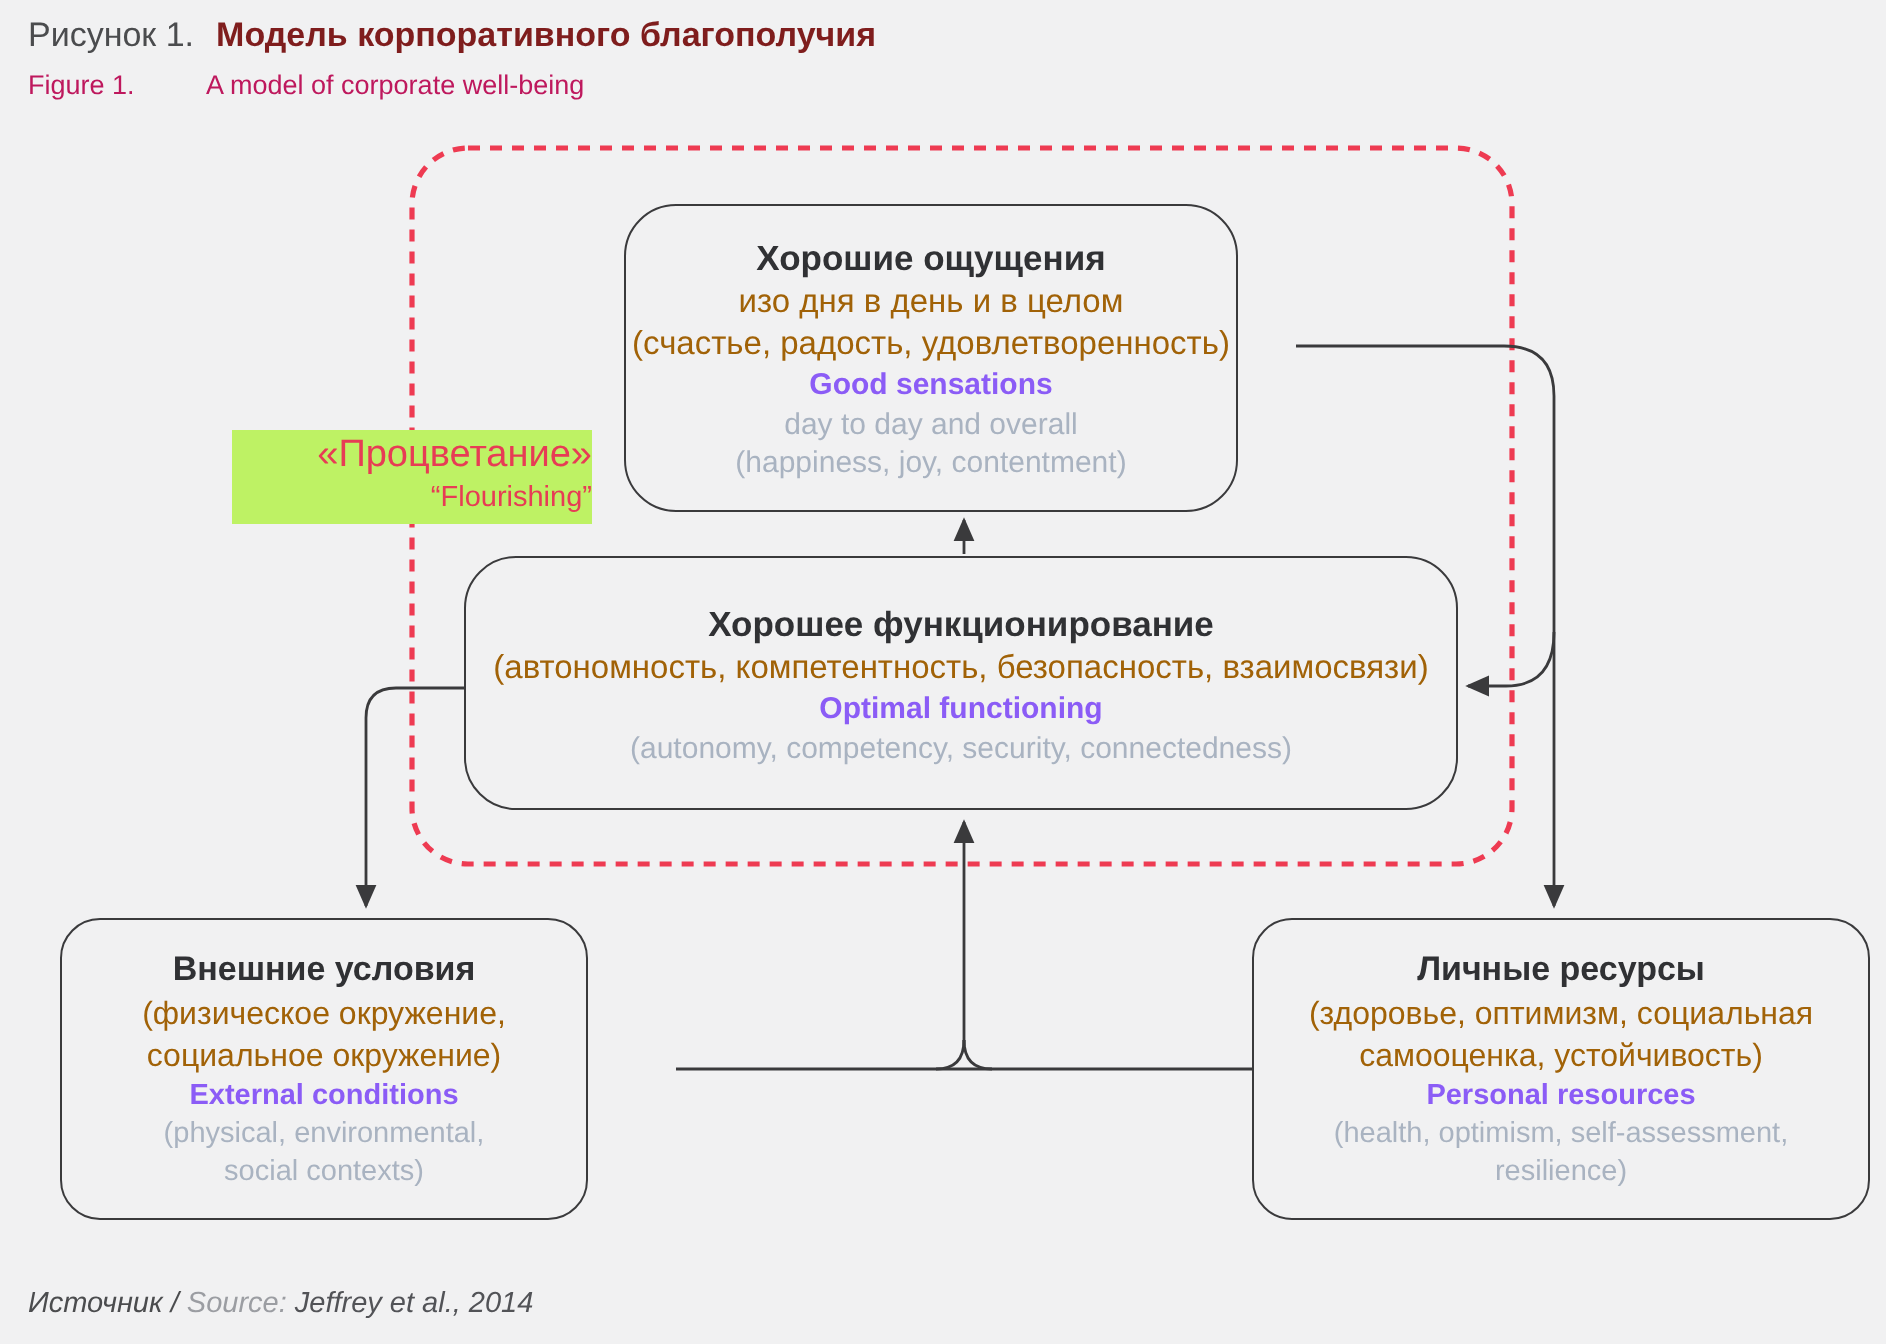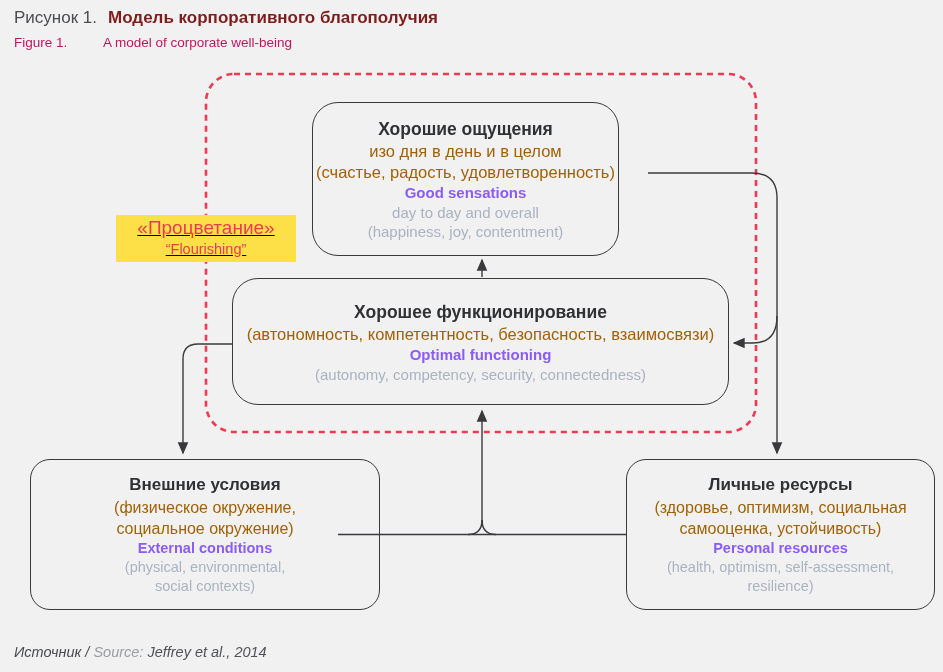--- a/index.html
+++ b/index.html
@@ -28,22 +28,22 @@
   .ru-line  { font-size:16.5px; line-height:21px; color:#a16207; white-space:nowrap; }
   .en-title { font-size:15px;   line-height:20px; color:#8b5cf6; white-space:nowrap;font-weight:bold; }
   .en-line  { font-size:15px;   line-height:19px; color:#a9b3c1; white-space:nowrap; }
   .bottom .ru-title { font-size:17px; }
   .bottom .ru-line  { font-size:16px; line-height:21px; }
   .bottom .en-title { font-size:14.5px; line-height:19px; }
   .bottom .en-line  { font-size:14.5px; line-height:19px; }
 
   
   .flourishing {
-    position:absolute; left:116px; top:215px; width:180px; text-align:center;
-    background:#fde047; z-index:5; padding:1px 0 3px;text-decoration:underline;
+    position:absolute; left:116px; top:215px; width:180px; text-align:right;
+    background:#bef264; z-index:5; padding:1px 0 3px;
   }
   .fl-ru { font-size:19px;   line-height:24px; color:#e73c55; }
   .fl-en { font-size:14.5px; line-height:19px; color:#e73c55; }
 
   
   svg.wires { position:absolute; left:0; top:0; z-index:3; pointer-events:none; }
 
   
   .source { position:absolute; left:14px; top:644px; font-size:14.5px; font-style:italic; white-space:nowrap; }
   .source .ru  { color:#4b4c4e; margin-right:4px; }
@@ -73,21 +73,21 @@
     <div class="en-line">(happiness, joy, contentment)</div>
   </div>
 
   <div class="box round-lg" style="left:232px; top:278px; width:497px; height:127px;">
     <div class="ru-title">Хорошее функционирование</div>
     <div class="ru-line">(автономность, компетентность, безопасность, взаимосвязи)</div>
     <div class="en-title">Optimal functioning</div>
     <div class="en-line">(autonomy, competency, security, connectedness)</div>
   </div>
 
-  <div class="box round-md bottom" style="left:30px; top:459px; width:350px; height:151px;">
+  <div class="box round-md bottom" style="left:30px; top:459px; width:264px; height:151px;">
     <div class="ru-title">Внешние условия</div>
     <div class="ru-line">(физическое окружение,</div>
     <div class="ru-line">социальное окружение)</div>
     <div class="en-title">External conditions</div>
     <div class="en-line">(physical, environmental,</div>
     <div class="en-line">social contexts)</div>
   </div>
 
   <div class="box round-md bottom" style="left:626px; top:459px; width:309px; height:151px;">
     <div class="ru-title">Личные ресурсы</div>

